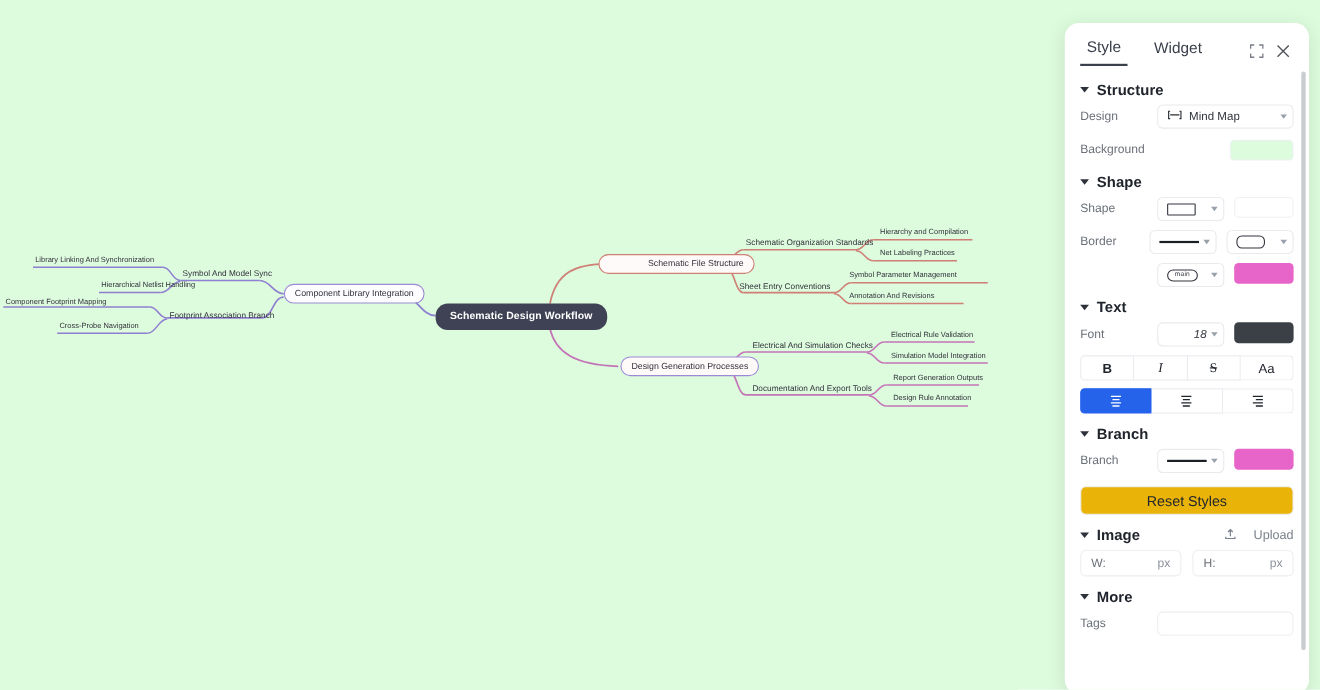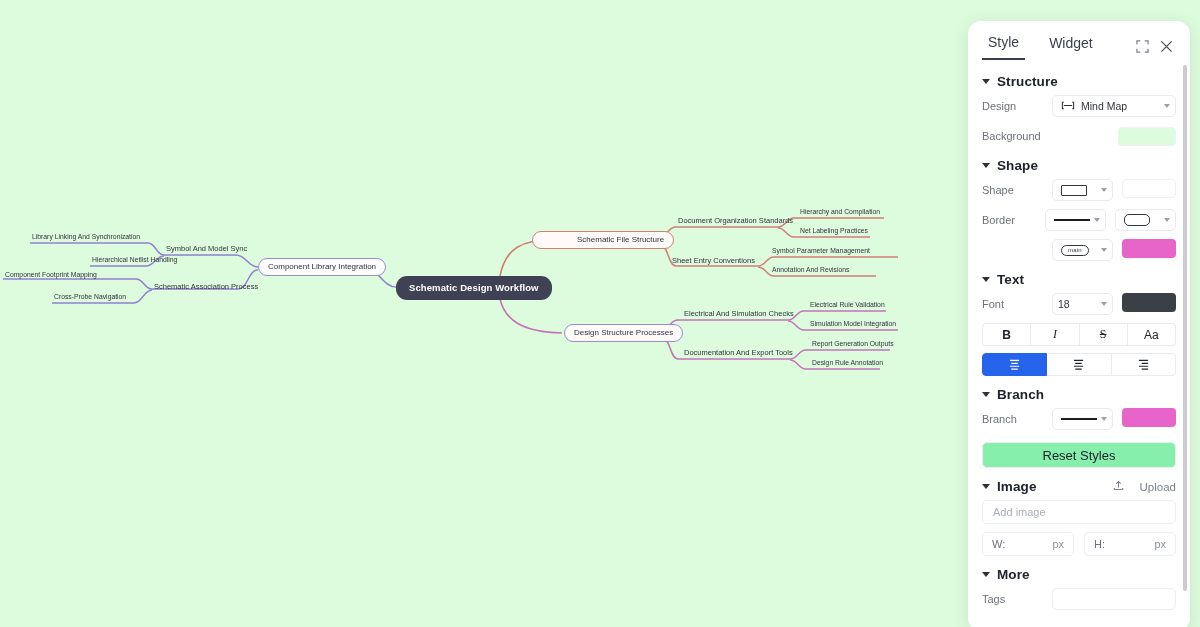--- a/index.html
+++ b/index.html
@@ -222,21 +222,21 @@
     color: #fff;
   }
   .bi { font-weight: bold; }
   .ii { font-style: italic; font-family: "Liberation Serif", serif; font-size: 13px; }
   .si { text-decoration: line-through; font-family: "Liberation Serif", serif; font-size: 13px; }
   .aa { font-size: 10px; }
 
   .reset-btn {
     height: 26px;
     border-radius: 5px;
-    background: #86efac;
+    background: #eab308;
     border: 1px solid #eceef1;
     display: flex; align-items: center; justify-content: center;
     font-size: 13px;
     color: #22262e;
     margin: 12px 0 6px 0;
     cursor: pointer;
   }
 
   .text-input {
     height: 24px;
@@ -329,35 +329,35 @@
     </svg>
 
     <div class="node root" style="left:396px; top:276px;">Schematic Design Workflow</div>
 
     <div class="node lvl1" style="left:258px; top:258px;">Component Library Integration</div>
 
     <div class="node lvl2" style="left:164px; top:243px;">Symbol And Model Sync</div>
     <div class="node lvl3" style="left:30px; top:232px;">Library Linking And Synchronization</div>
     <div class="node lvl3" style="left:90px; top:255px;">Hierarchical Netlist Handling</div>
 
-    <div class="node lvl2" style="left:152px; top:281px;">Schematic Association Process</div>
+    <div class="node lvl2" style="left:152px; top:281px;">Footprint Association Branch</div>
     <div class="node lvl3" style="left:3px; top:270px;">Component Footprint Mapping</div>
     <div class="node lvl3" style="left:52px; top:292px;">Cross-Probe Navigation</div>
 
-    <div class="node lvl1 warm" style="left:532px; top:231px;padding-left:44px;">Schematic File Structure</div>
-
-    <div class="node lvl2" style="left:676px; top:215px;">Document Organization Standards</div>
+    <div class="node lvl1 warm" style="left:544px; top:231px;padding-left:44px;">Schematic File Structure</div>
+
+    <div class="node lvl2" style="left:676px; top:215px;">Schematic Organization Standards</div>
     <div class="node lvl3" style="left:798px; top:207px;">Hierarchy and Compilation</div>
     <div class="node lvl3" style="left:798px; top:226px;">Net Labeling Practices</div>
 
     <div class="node lvl2" style="left:670px; top:255px;">Sheet Entry Conventions</div>
     <div class="node lvl3" style="left:770px; top:246px;">Symbol Parameter Management</div>
     <div class="node lvl3" style="left:770px; top:265px;">Annotation And Revisions</div>
 
-    <div class="node lvl1 warm" style="left:564px; top:324px; border-color:#9b8bd6;">Design Structure Processes</div>
+    <div class="node lvl1 warm" style="left:564px; top:324px; border-color:#9b8bd6;">Design Generation Processes</div>
 
     <div class="node lvl2" style="left:682px; top:308px;">Electrical And Simulation Checks</div>
     <div class="node lvl3" style="left:808px; top:300px;">Electrical Rule Validation</div>
     <div class="node lvl3" style="left:808px; top:319px;">Simulation Model Integration</div>
 
     <div class="node lvl2" style="left:682px; top:347px;">Documentation And Export Tools</div>
     <div class="node lvl3" style="left:810px; top:339px;">Report Generation Outputs</div>
     <div class="node lvl3" style="left:810px; top:358px;">Design Rule Annotation</div>
   </div>
 
@@ -447,21 +447,21 @@
       </div>
 
       <div class="section-head">
         <span class="caret"></span>
         <span class="section-title">Text</span>
       </div>
       <div class="row">
         <div class="row-label">Font</div>
         <div class="row-fields">
           <div class="ctl halfwide" style="justify-content:center; padding:0 5px 0 5px;">
-            <span style="flex:1; text-align:left;">18</span>
+            <span style="flex:1; text-align:right;font-style:italic;">18</span>
             <span class="chev"></span>
           </div>
           <div class="swatch" style="background:#3b3f46"></div>
         </div>
       </div>
       <div class="btn-grid">
         <div class="bi">B</div>
         <div class="ii">I</div>
         <div class="si">S</div>
         <div class="aa">Aa</div>
@@ -506,21 +506,20 @@
         <span class="section-title">Image</span>
         <span class="right-action">
           <span>
             <svg width="11" height="11" viewBox="0 0 12 12" fill="none" stroke="#7b818c" stroke-width="1.2">
               <path d="M6 8.2V1.6M3.6 4l2.4-2.4L8.4 4M1.4 8.8v1.6h9.2V8.8"></path>
             </svg>
           </span>
           <span>Upload</span>
         </span>
       </div>
-      <div class="text-input">Add image</div>
       <div class="wh-row">
         <div class="wh">
           <span>W:</span>
           <span class="unit">px</span>
         </div>
         <div class="wh">
           <span>H:</span>
           <span class="unit">px</span>
         </div>
       </div>

